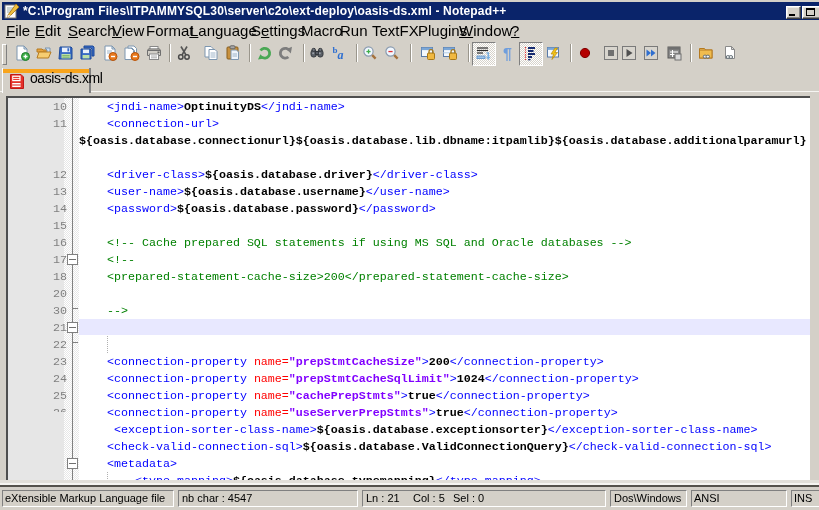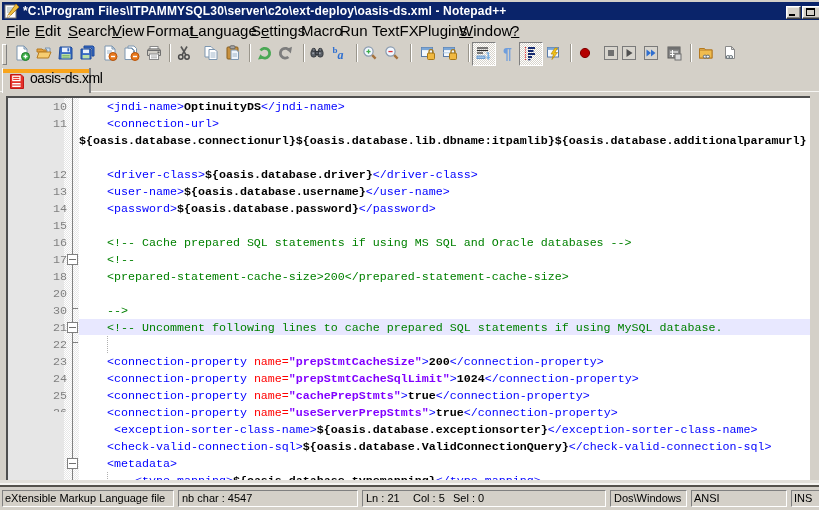--- a/index.html
+++ b/index.html
@@ -343,21 +343,20 @@
     <div class="row" style="top:1px"><s class="t">    &lt;jndi-name&gt;</s><s class="b">OptinuityDS</s><s class="t">&lt;/jndi-name&gt;</s></div>
 <div class="row" style="top:18px"><s class="t">    &lt;connection-url&gt;</s></div>
 <div class="row" style="top:35px"><s class="b">${oasis.database.connectionurl}${oasis.database.lib.dbname:itpamlib}${oasis.database.additionalparamurl}</s></div>
 <div class="row" style="top:69px"><s class="t">    &lt;driver-class&gt;</s><s class="b">${oasis.database.driver}</s><s class="t">&lt;/driver-class&gt;</s></div>
 <div class="row" style="top:86px"><s class="t">    &lt;user-name&gt;</s><s class="b">${oasis.database.username}</s><s class="t">&lt;/user-name&gt;</s></div>
 <div class="row" style="top:103px"><s class="t">    &lt;password&gt;</s><s class="b">${oasis.database.password}</s><s class="t">&lt;/password&gt;</s></div>
 <div class="row" style="top:137px"><s class="c">    &lt;!-- Cache prepared SQL statements if using MS SQL and Oracle databases --&gt;</s></div>
 <div class="row" style="top:154px"><s class="c">    &lt;!--</s></div>
 <div class="row" style="top:171px"><s class="c">    &lt;prepared-statement-cache-size&gt;200&lt;/prepared-statement-cache-size&gt;</s></div>
 <div class="row" style="top:205px"><s class="c">    --&gt;</s></div>
-<div class="row" style="top:222px"><s class="c">    &lt;!-- Uncomment following lines to cache prepared SQL statements if using MySQL database.</s></div>
 <div class="row" style="top:256px"><s class="t">    &lt;connection-property </s><s class="a">name=</s><s class="s">"prepStmtCacheSize"</s><s class="t">&gt;</s><s class="b">200</s><s class="t">&lt;/connection-property&gt;</s></div>
 <div class="row" style="top:273px"><s class="t">    &lt;connection-property </s><s class="a">name=</s><s class="s">"prepStmtCacheSqlLimit"</s><s class="t">&gt;</s><s class="b">1024</s><s class="t">&lt;/connection-property&gt;</s></div>
 <div class="row" style="top:290px"><s class="t">    &lt;connection-property </s><s class="a">name=</s><s class="s">"cachePrepStmts"</s><s class="t">&gt;</s><s class="b">true</s><s class="t">&lt;/connection-property&gt;</s></div>
 <div class="row" style="top:307px"><s class="t">    &lt;connection-property </s><s class="a">name=</s><s class="s">"useServerPrepStmts"</s><s class="t">&gt;</s><s class="b">true</s><s class="t">&lt;/connection-property&gt;</s></div>
 <div class="row" style="top:324px"><s class="t">     &lt;exception-sorter-class-name&gt;</s><s class="b">${oasis.database.exceptionsorter}</s><s class="t">&lt;/exception-sorter-class-name&gt;</s></div>
 <div class="row" style="top:341px"><s class="t">    &lt;check-valid-connection-sql&gt;</s><s class="b">${oasis.database.ValidConnectionQuery}</s><s class="t">&lt;/check-valid-connection-sql&gt;</s></div>
 <div class="row" style="top:358px"><s class="t">    &lt;metadata&gt;</s></div>
 <div class="row" style="top:375px"><s class="t">        &lt;type-mapping&gt;</s><s class="b">${oasis.database.typemapping}</s><s class="t">&lt;/type-mapping&gt;</s></div>
   </div>
 <div id="iguide"></div>

